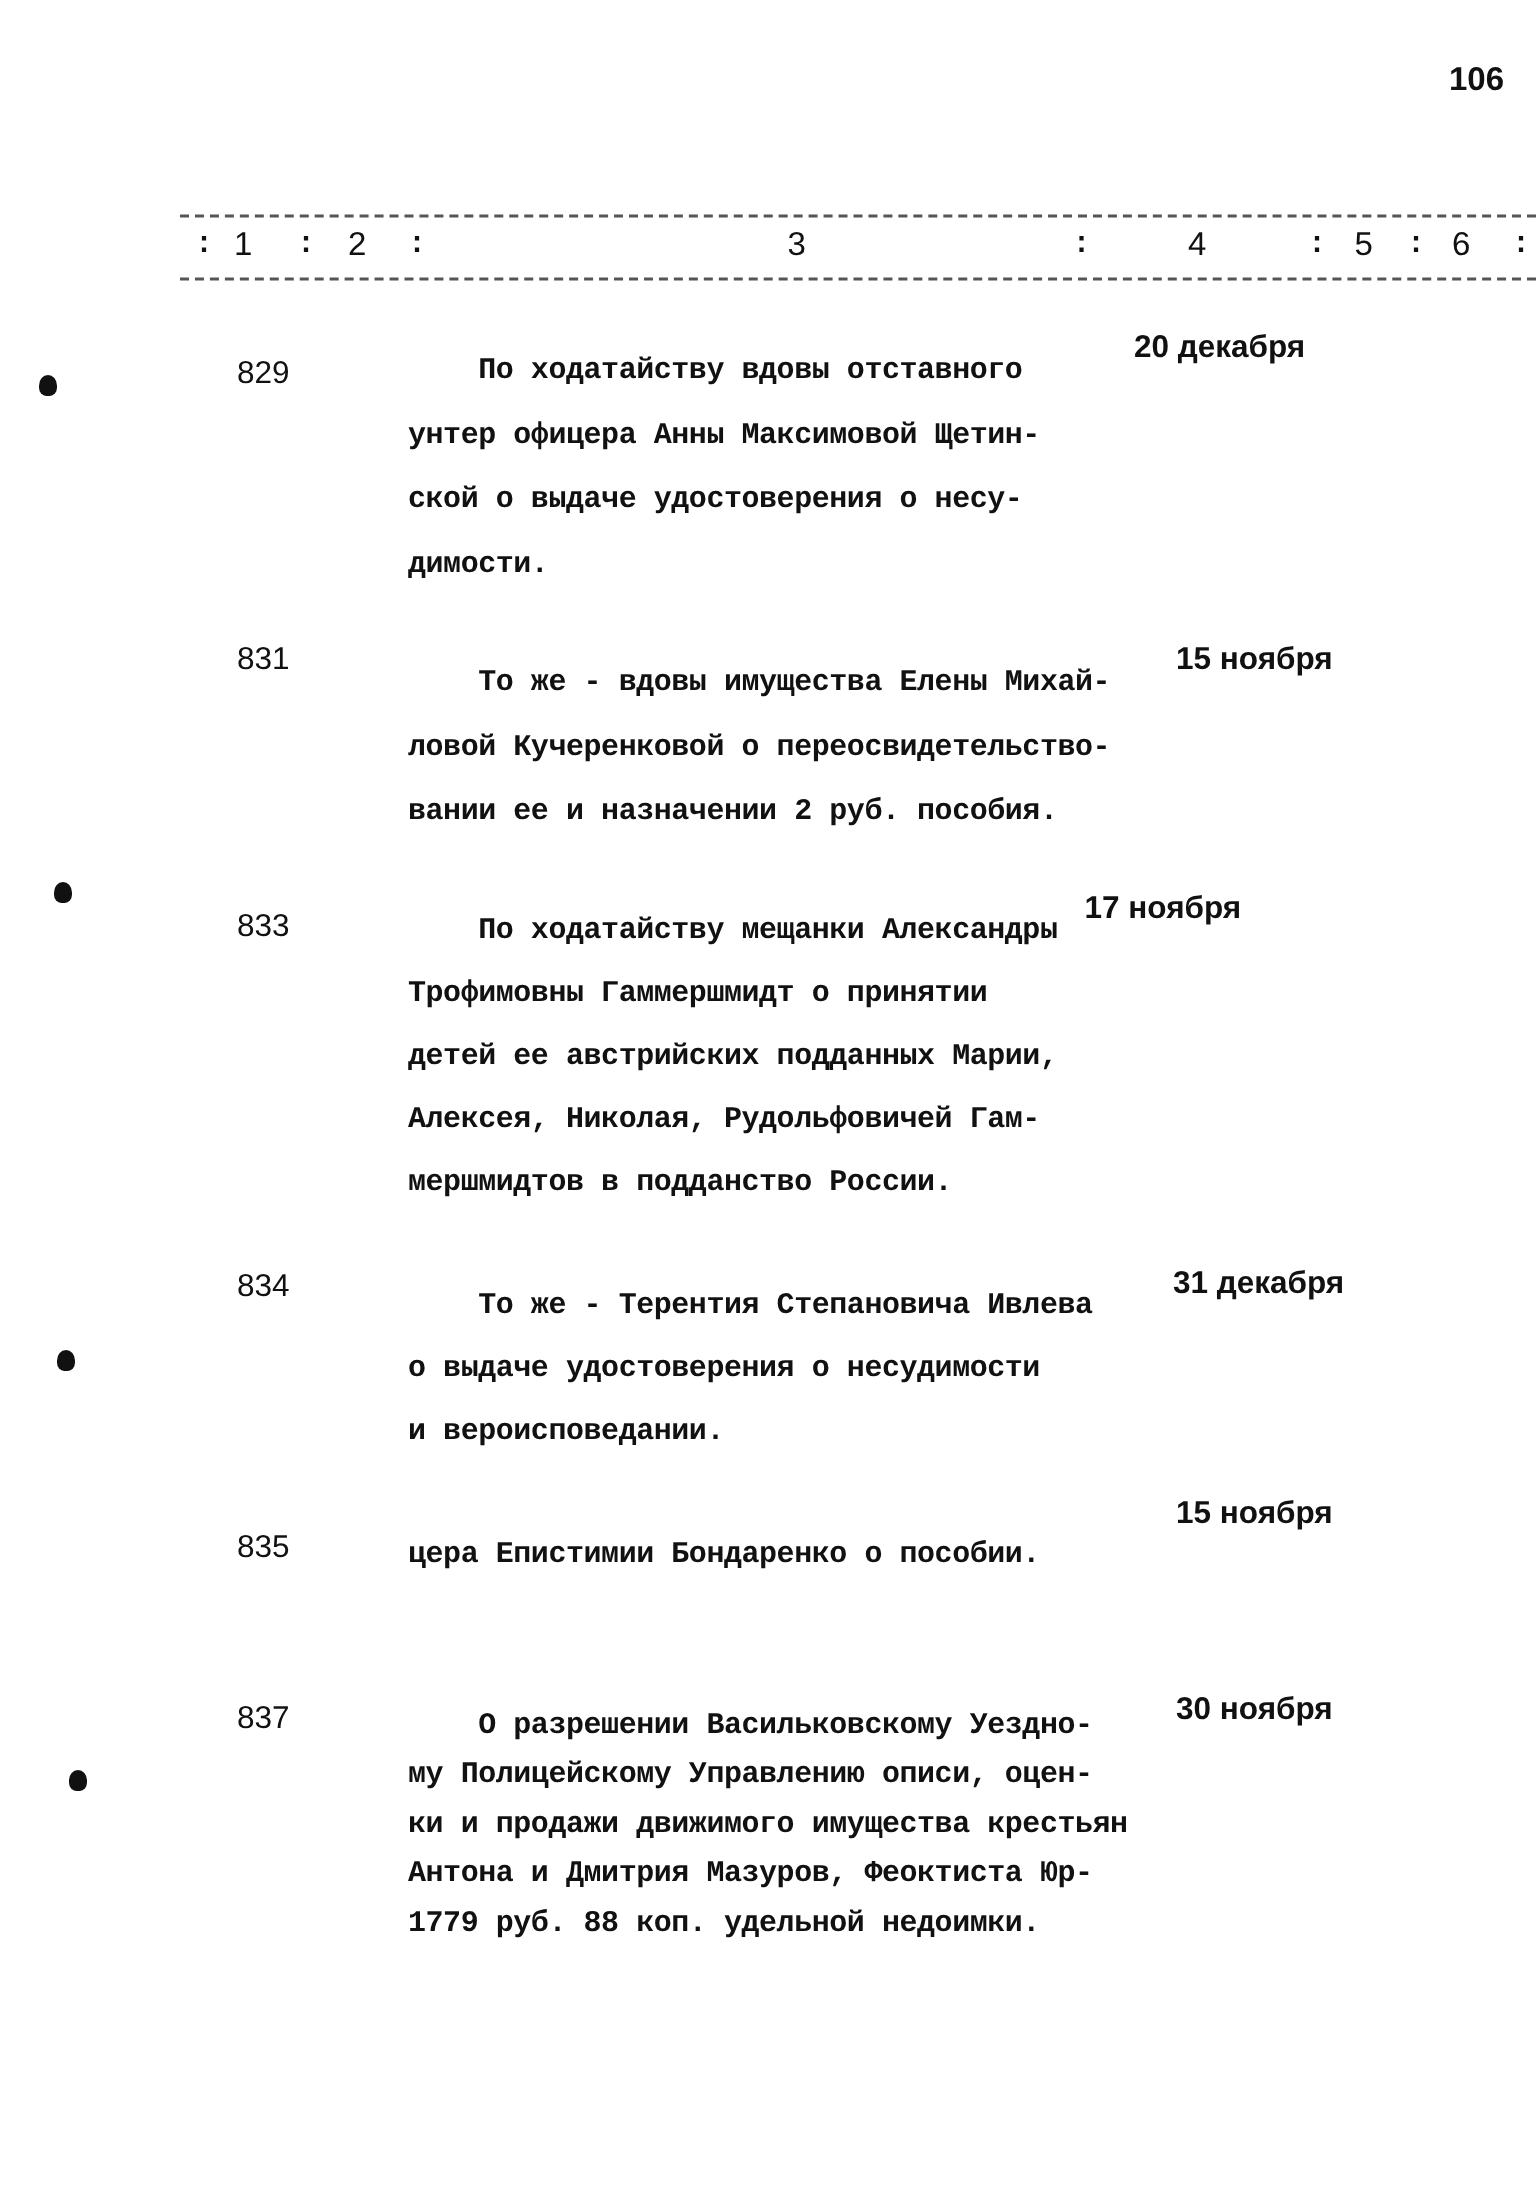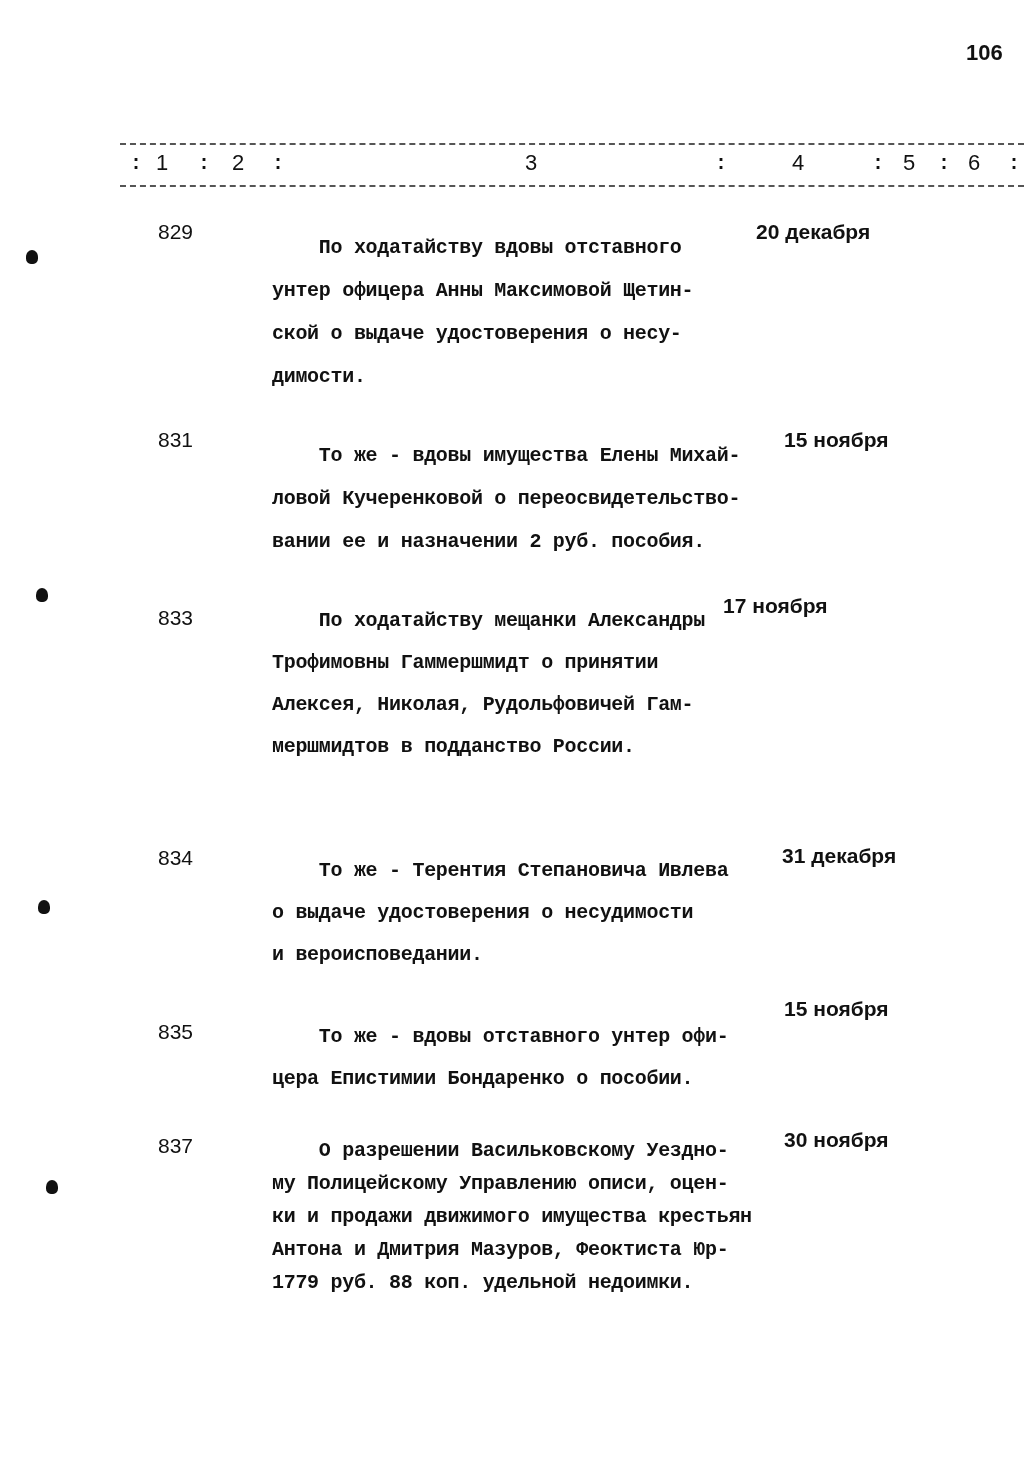--- a/index.html
+++ b/index.html
@@ -40,21 +40,21 @@
 <span class="col-header" style="left:968px">6</span>
 <span class="sep" style="left:1008px">:</span>
 <div class="rule bottom"></div>
 
 <div class="margin-mark" style="left:26px; top:250px"></div>
 <div class="margin-mark" style="left:36px; top:588px"></div>
 <div class="margin-mark" style="left:38px; top:900px"></div>
 <div class="margin-mark" style="left:46px; top:1180px"></div>
 
 <div>
-  <span class="entry-num" style="top:220px">829</span>
+  <span class="entry-num" style="top:237px">829</span>
   <div class="entry-text" style="top:226px; line-height:43px">
     <span class="line">    По ходатайству вдовы отставного</span>
     <span class="line">унтер офицера Анны Максимовой Щетин-</span>
     <span class="line">ской о выдаче удостоверения о несу-</span>
     <span class="line">димости.</span>
   </div>
   <span class="entry-date" style="left:756px; top:220px">20 декабря</span>
 </div>
 
 <div>
@@ -65,40 +65,40 @@
     <span class="line">вании ее и назначении 2 руб. пособия.</span>
   </div>
   <span class="entry-date" style="left:784px; top:428px">15 ноября</span>
 </div>
 
 <div>
   <span class="entry-num" style="top:606px">833</span>
   <div class="entry-text" style="top:600px; line-height:42px">
     <span class="line">    По ходатайству мещанки Александры</span>
     <span class="line">Трофимовны Гаммершмидт о принятии</span>
+    <span class="line">детей ее австрийских подданных Марии,</span>
     <span class="line">Алексея, Николая, Рудольфовичей Гам-</span>
     <span class="line">мершмидтов в подданство России.</span>
   </div>
   <span class="entry-date" style="left:723px; top:594px">17 ноября</span>
 </div>
 
 <div>
   <span class="entry-num" style="top:846px">834</span>
   <div class="entry-text" style="top:850px; line-height:42px">
     <span class="line">    То же - Терентия Степановича Ивлева</span>
     <span class="line">о выдаче удостоверения о несудимости</span>
     <span class="line">и вероисповедании.</span>
   </div>
   <span class="entry-date" style="left:782px; top:844px">31 декабря</span>
 </div>
 
 <div>
   <span class="entry-num" style="top:1020px">835</span>
   <div class="entry-text" style="top:1016px; line-height:42px">
-    <span class="line">    То же - вдовы отставного унтер офи-</span>
     <span class="line">цера Епистимии Бондаренко о пособии.</span>
   </div>
   <span class="entry-date" style="left:784px; top:997px">15 ноября</span>
 </div>
 
 <div>
   <span class="entry-num" style="top:1134px">837</span>
   <div class="entry-text" style="top:1134px; line-height:33px">
     <span class="line">    О разрешении Васильковскому Уездно-</span>
     <span class="line">му Полицейскому Управлению описи, оцен-</span>

